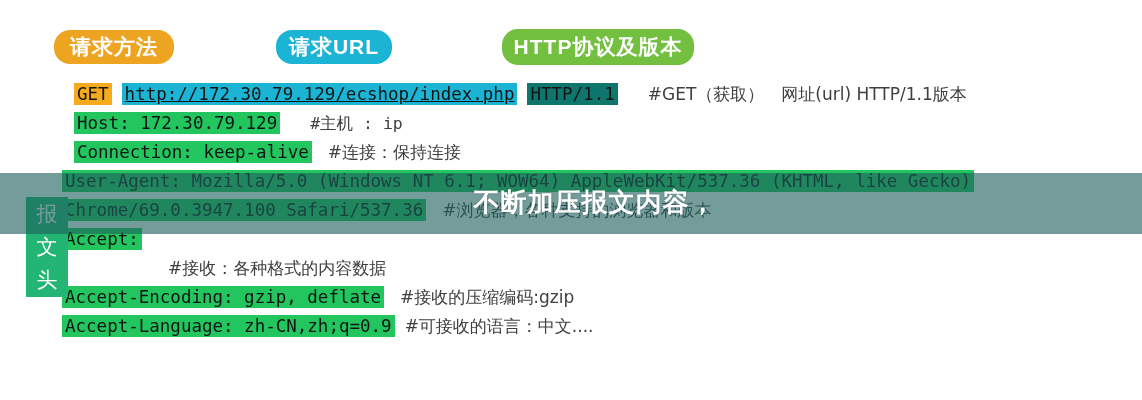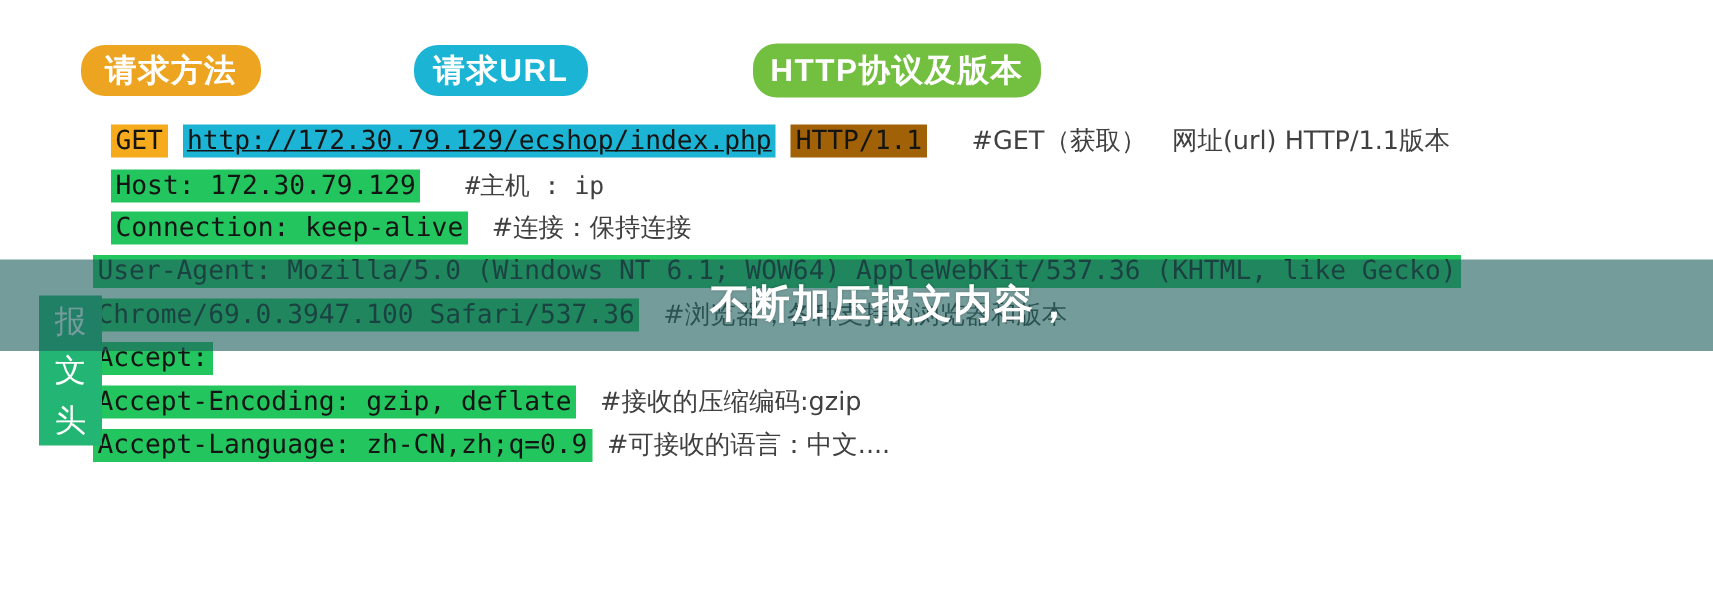--- a/index.html
+++ b/index.html
@@ -35,21 +35,21 @@
     font-family:"DejaVu Sans Mono","Liberation Mono",monospace;
     font-size:17.5px;
     line-height:29px;
     color:#141414;
     white-space:nowrap;
   }
   .row{position:relative;height:29px;padding-left:74px;}
   .hl-green{background:#22c55e;padding:1px 3px;}
   .hl-cyan{background:#1cb4d4;padding:1px 3px;text-decoration:underline;}
   .hl-orange{background:#f5ab1b;padding:1px 3px;}
-  .hl-lgreen{background:#a16207;padding:1px 3px;}
+  .hl-lgreen{background:#0f766e;padding:1px 3px;}
   .cmt{
     font-family:"DejaVu Sans","Liberation Sans",sans-serif;
     font-size:17px;
     color:#404040;
     white-space:nowrap;
   }
   .cmt-mono{
     font-family:"DejaVu Sans Mono","Liberation Mono",monospace;
     font-size:16.5px;
   }
@@ -122,20 +122,23 @@
 
     <div class="row row-wide">
       <span class="hl-green">Chrome/69.0.3947.100 Safari/537.36</span><span class="gapB"></span><span class="cmt">#浏览器，各种支持的浏览器和版本</span>
     </div>
 
     <div class="row row-wide">
       <span class="hl-green">Accept:</span>
     </div>
 
 
+    <div class="row row-indent">
+      <span class="cmt">#接收：各种格式的内容数据</span>
+    </div>
 
     <div class="row row-wide">
       <span class="hl-green">Accept-Encoding: gzip, deflate</span><span class="gapB"></span><span class="cmt">#接收的压缩编码:gzip</span>
     </div>
 
     <div class="row row-wide">
       <span class="hl-green">Accept-Language: zh-CN,zh;q=0.9</span><span class="gapC"></span><span class="cmt">#可接收的语言：中文....</span>
     </div>
 
   </div>

